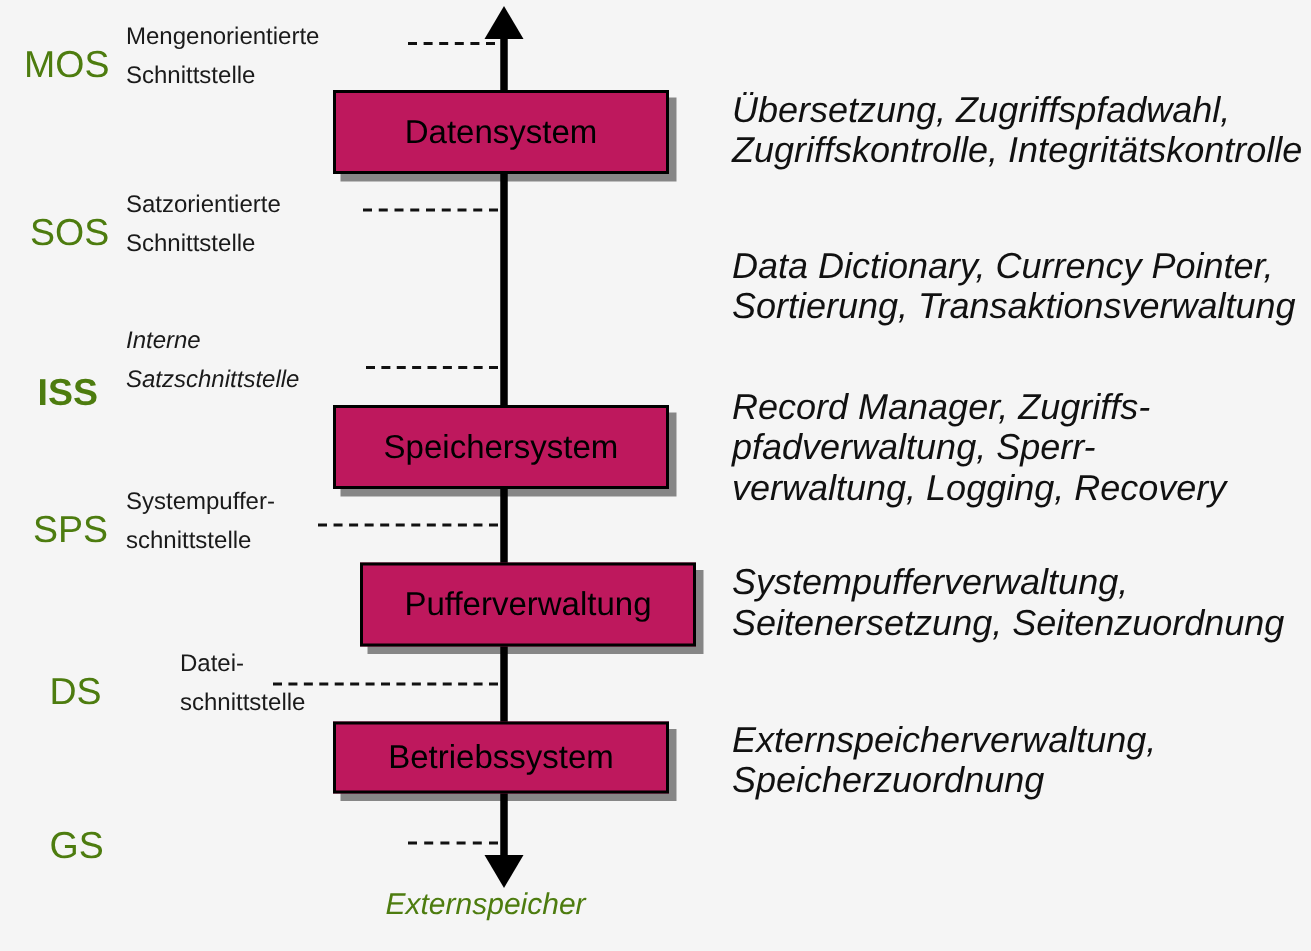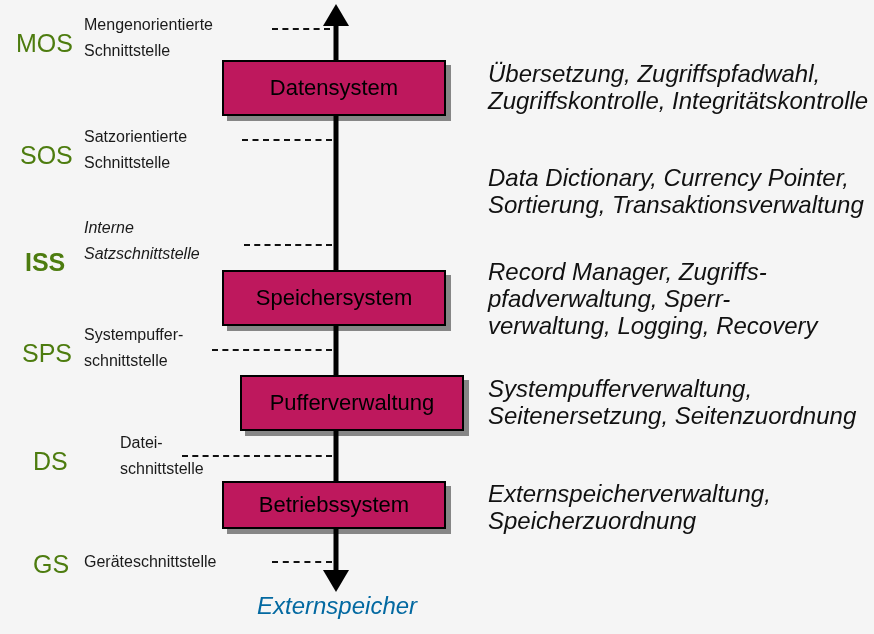--- a/index.html
+++ b/index.html
@@ -50,23 +50,23 @@
   .desc {
     position: absolute;
     font-size: 24px;
     font-style: italic;
     color: #111111;
     line-height: 27px;
     white-space: pre-line;
   }
   .bottom-label {
     position: absolute;
-    font-size: 24px;
+    font-size: 20px;
     font-style: italic;
-    color: #0369a1;
+    color: #4d7c0f;
     white-space: nowrap;
   }
   .dashed {
     position: absolute;
     height: 0;
     border-top: 2px dashed #111111;
   }
   .arrowsvg {
     position: absolute;
   }
@@ -100,21 +100,20 @@
   <div class="iface-label" style="left:84px; top:12px; white-space:pre-line;">Mengenorientierte
 Schnittstelle</div>
   <div class="iface-label" style="left:84px; top:124px; white-space:pre-line;">Satzorientierte
 Schnittstelle</div>
   <div class="iface-label" style="left:84px; top:215px; white-space:pre-line;font-style:italic;">Interne
 Satzschnittstelle</div>
   <div class="iface-label" style="left:84px; top:322px; white-space:pre-line;">Systempuffer-
 schnittstelle</div>
   <div class="iface-label" style="left:84px; top:430px; white-space:pre-line;margin-left:36px;">Datei-
 schnittstelle</div>
-  <div class="iface-label" style="left:84px; top:549px; white-space:pre-line;">Geräteschnittstelle</div>
 
   <div class="box" style="left:222px; top:60px; width:224px; height:56px;">Datensystem</div>
   <div class="box" style="left:222px; top:270px; width:224px; height:56px;">Speichersystem</div>
   <div class="box" style="left:222px; top:375px; width:224px; height:56px;margin-left:18px;">Pufferverwaltung</div>
   <div class="box" style="left:222px; top:481px; width:224px; height:48px;">Betriebssystem</div>
 
   <div class="desc" style="left:488px; top:60px;">Übersetzung, Zugriffspfadwahl,
 Zugriffskontrolle, Integritätskontrolle</div>
   <div class="desc" style="left:488px; top:164px;">Data Dictionary, Currency Pointer,
 Sortierung, Transaktionsverwaltung</div>

